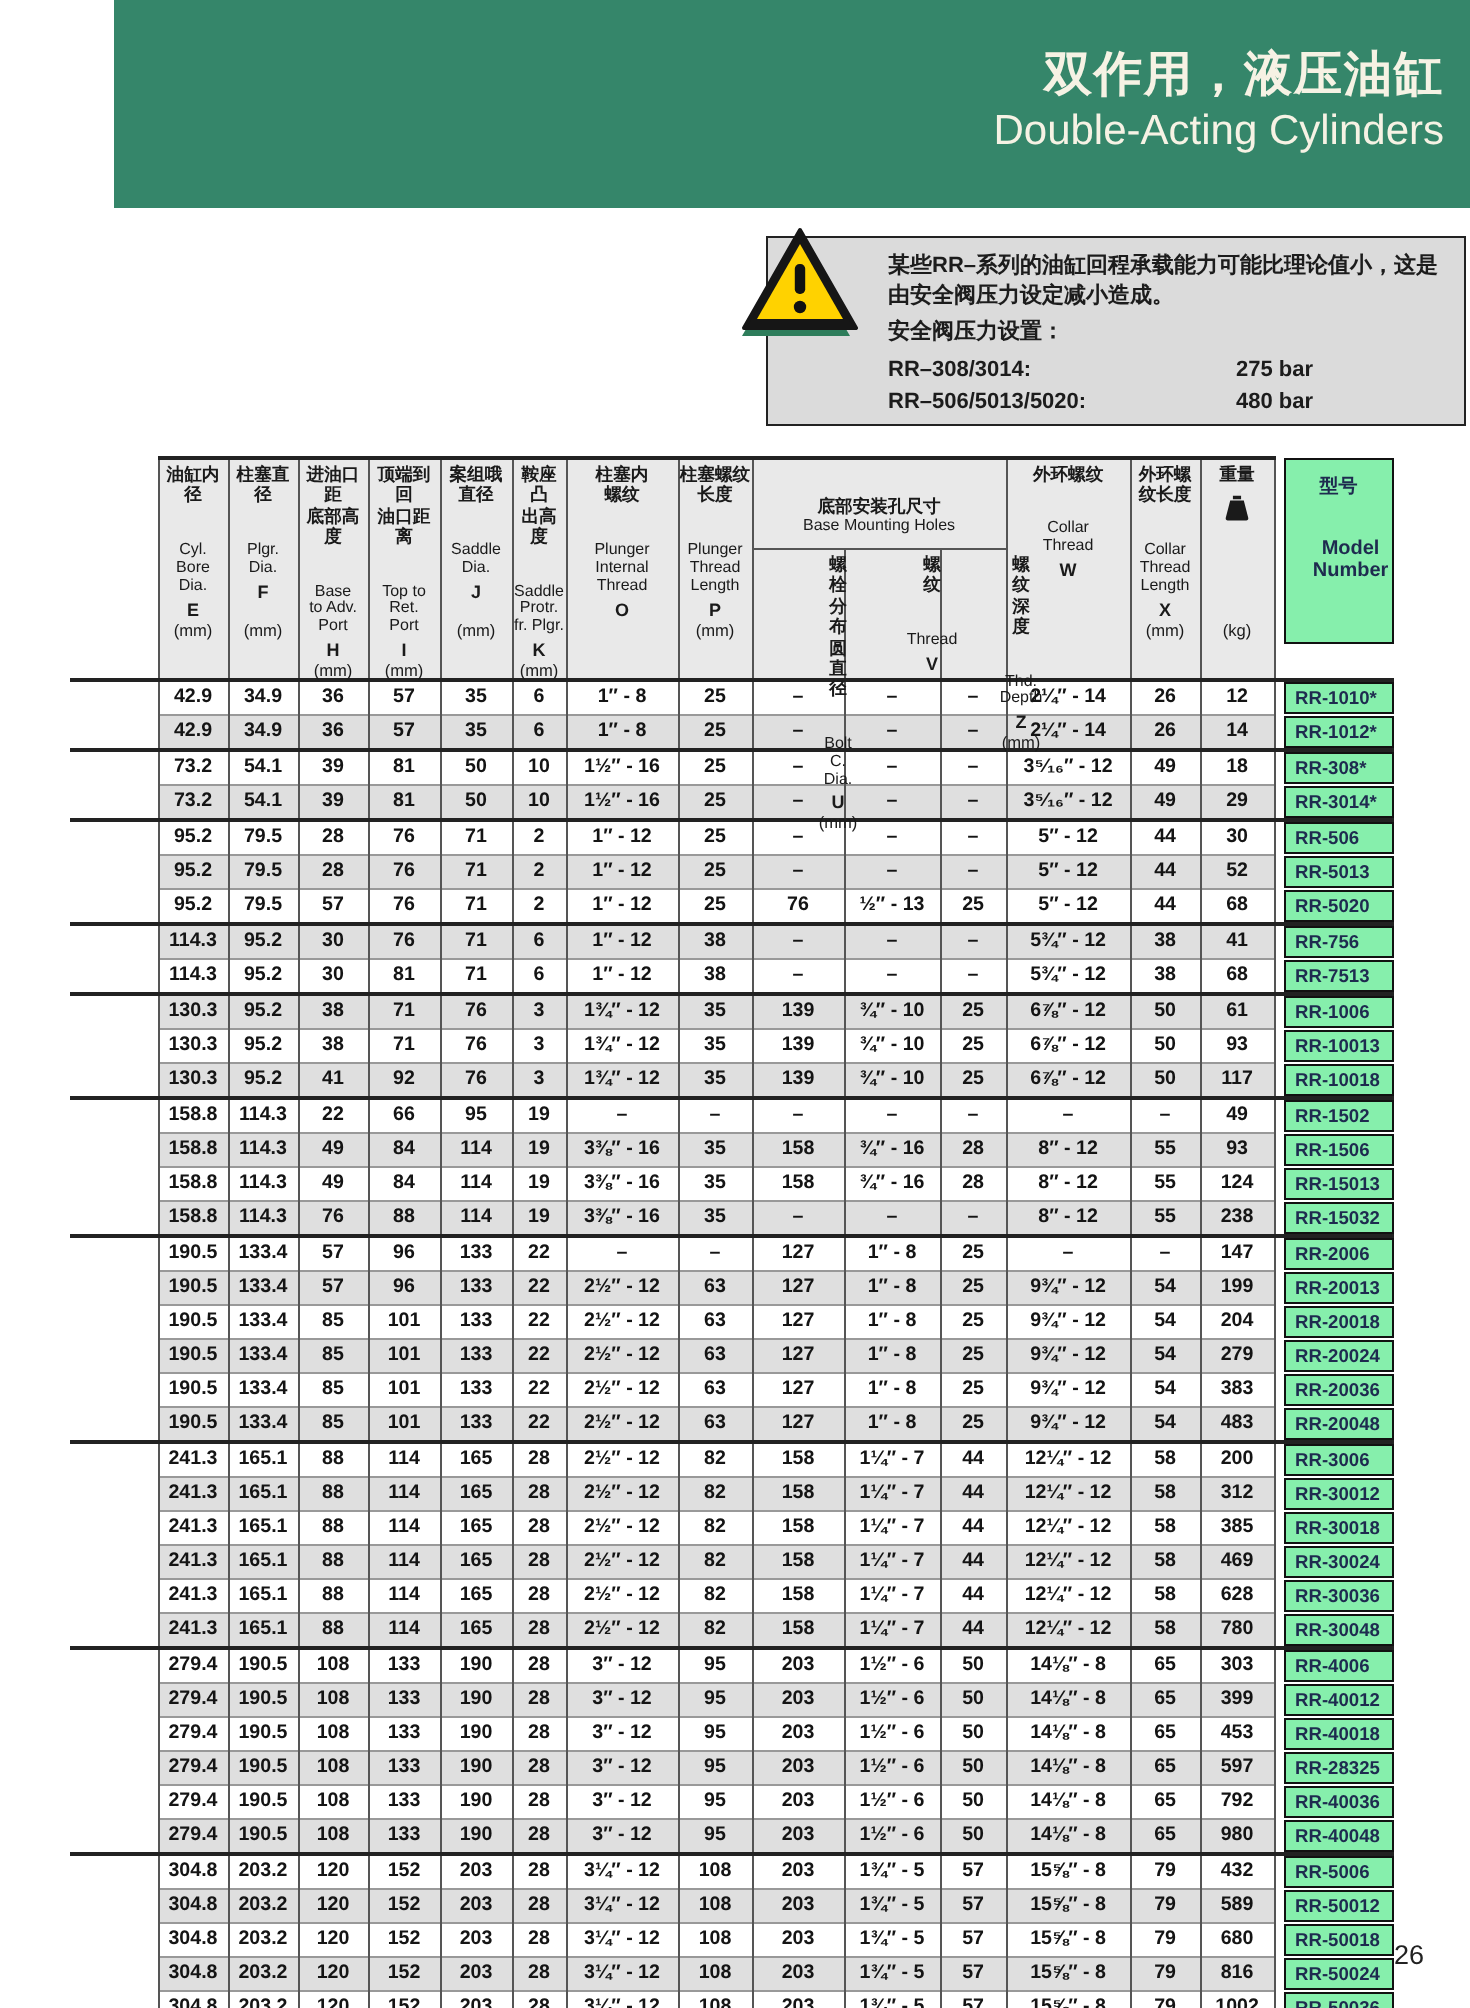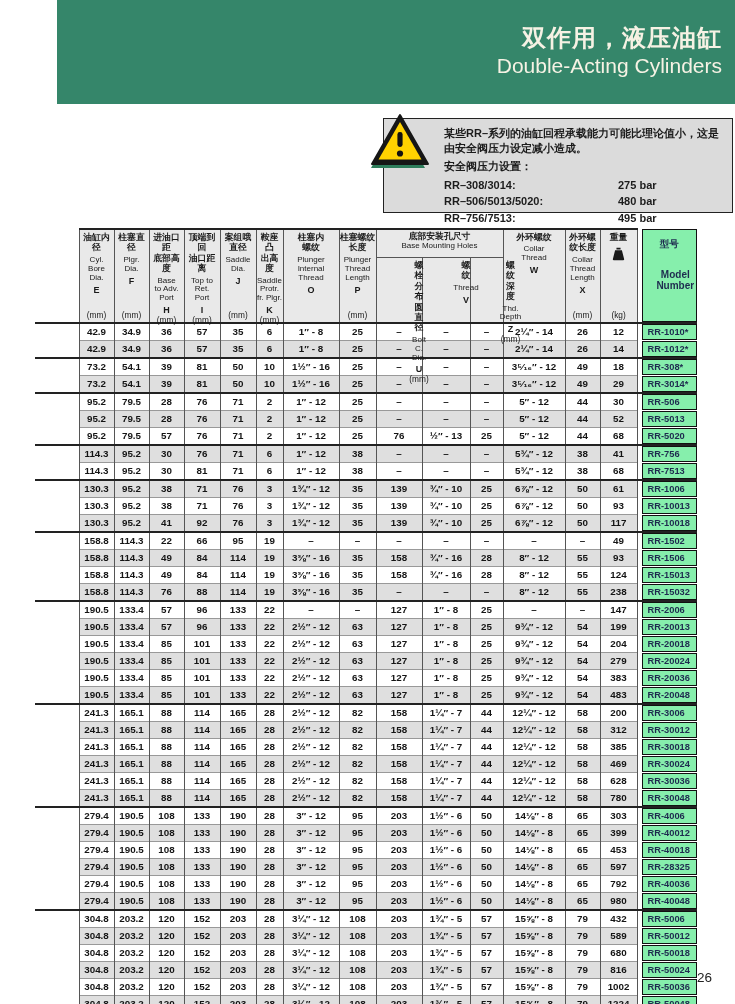--- a/index.html
+++ b/index.html
@@ -26,28 +26,28 @@
   .warn-sub{margin:0 0 4px 0;}
   .warn-row{display:flex;margin-top:2px;gap:26px;}
   .warn-row .wl{width:148px;}
   
   .spec-wrap{position:absolute;left:35px;top:228px;}
   table.spec{border-collapse:collapse;table-layout:fixed;width:662px;}
   .spec th{
     background:#E9E9E9;border:1px solid #555;border-top:2px solid #222;
     padding:2px 0;vertical-align:top;font-weight:normal;
   }
-  .spec th.group-h{height:24px;border-bottom:1px solid #555;padding-top:1px;}
+  .spec th.group-h{height:24px;border-bottom:1px solid #555;padding-top:18px;}
   .spec th.sub{border-top:1px solid #555;}
   .spec th.gutter-h{background:#fff;border:none;border-right:1px solid #555;}
   .spec th.model-h{background:#fff;border:none;padding:0;vertical-align:top;}
   .hstack{display:flex;flex-direction:column;align-items:center;height:88px;}
   .hstack-sub{display:flex;flex-direction:column;align-items:center;height:60px;padding-left:40px;}
   .hz{font-size:8.8px;font-weight:bold;white-space:pre-line;line-height:1.18;text-align:center;}
-  .he{font-size:8px;white-space:pre-line;line-height:1.12;margin-top:3px;text-align:center;}
+  .he{font-size:8px;white-space:pre-line;line-height:1.12;margin-top:18px;text-align:center;}
   .hl{font-size:9px;font-weight:bold;margin-top:2px;}
   .hu{font-size:8.3px;margin-top:auto;}
   .gh-en{margin-top:1px;}
   .wt-icon{margin-top:4px;}
   
   .model-chip{
     margin-left:4px;background:#86efac;border:1px solid #111;box-sizing:border-box;
     color:#1E2B4F;font-weight:bold;
   }
   .model-chip-h{
@@ -95,24 +95,20 @@
   <p class="warn-note">某些RR–系列的油缸回程承载能力可能比理论值小，这是由安全阀压力设定减小造成。</p>
   <p class="warn-sub">安全阀压力设置：</p>
   <div class="warn-row">
     <span class="wl">RR–308/3014:</span>
     <span>275 bar</span>
   </div>
   <div class="warn-row">
     <span class="wl">RR–506/5013/5020:</span>
     <span>480 bar</span>
   </div>
-  <div class="warn-row">
-    <span class="wl">RR–756/7513:</span>
-    <span>495 bar</span>
-  </div>
 </div>
 
 <div class="spec-wrap">
 <table class="spec">
   <colgroup>
     <col style="width:44px">
         <col style="width:35px">
         <col style="width:35px">
         <col style="width:35px">
     <col style="width:36px">

